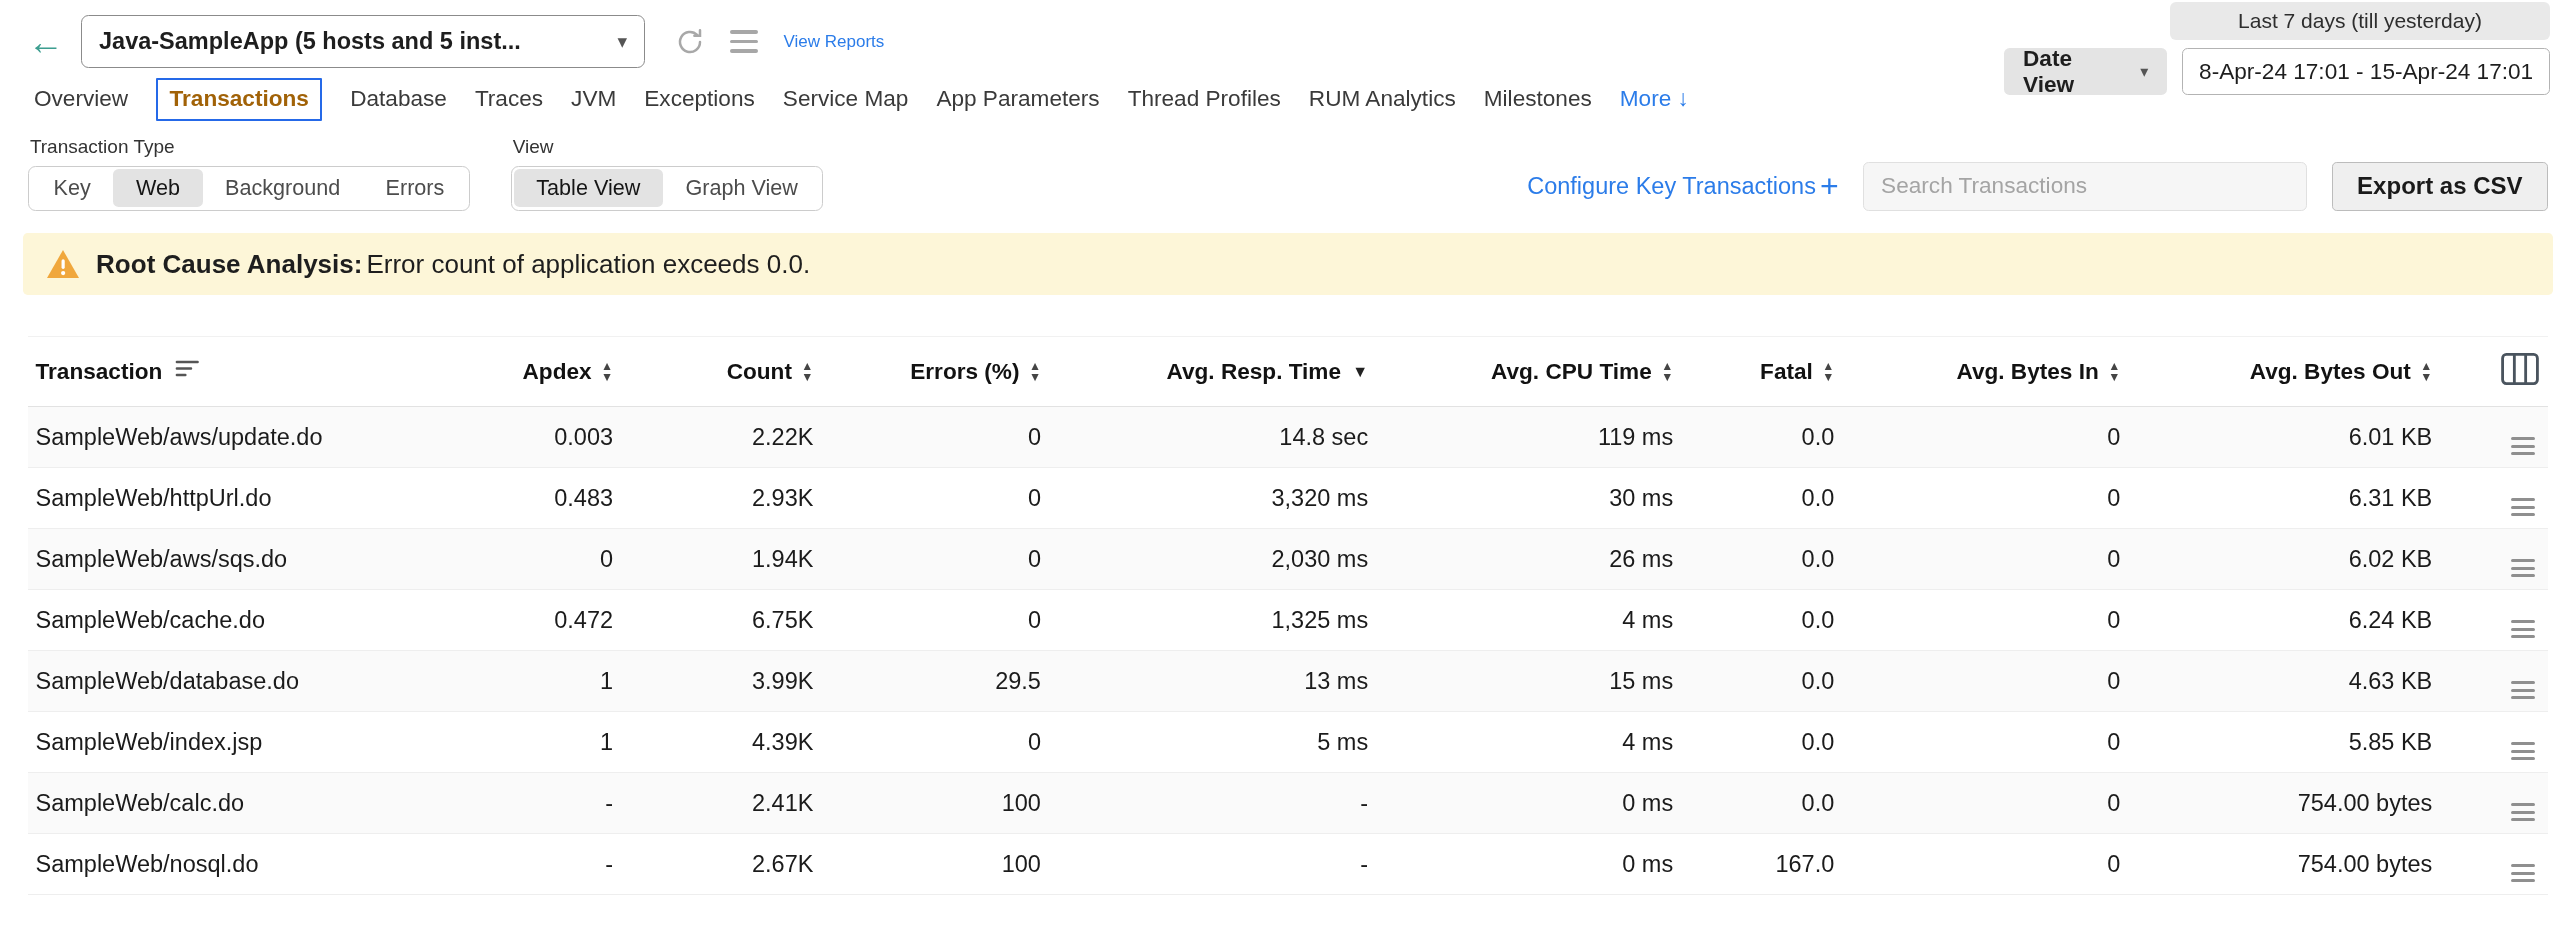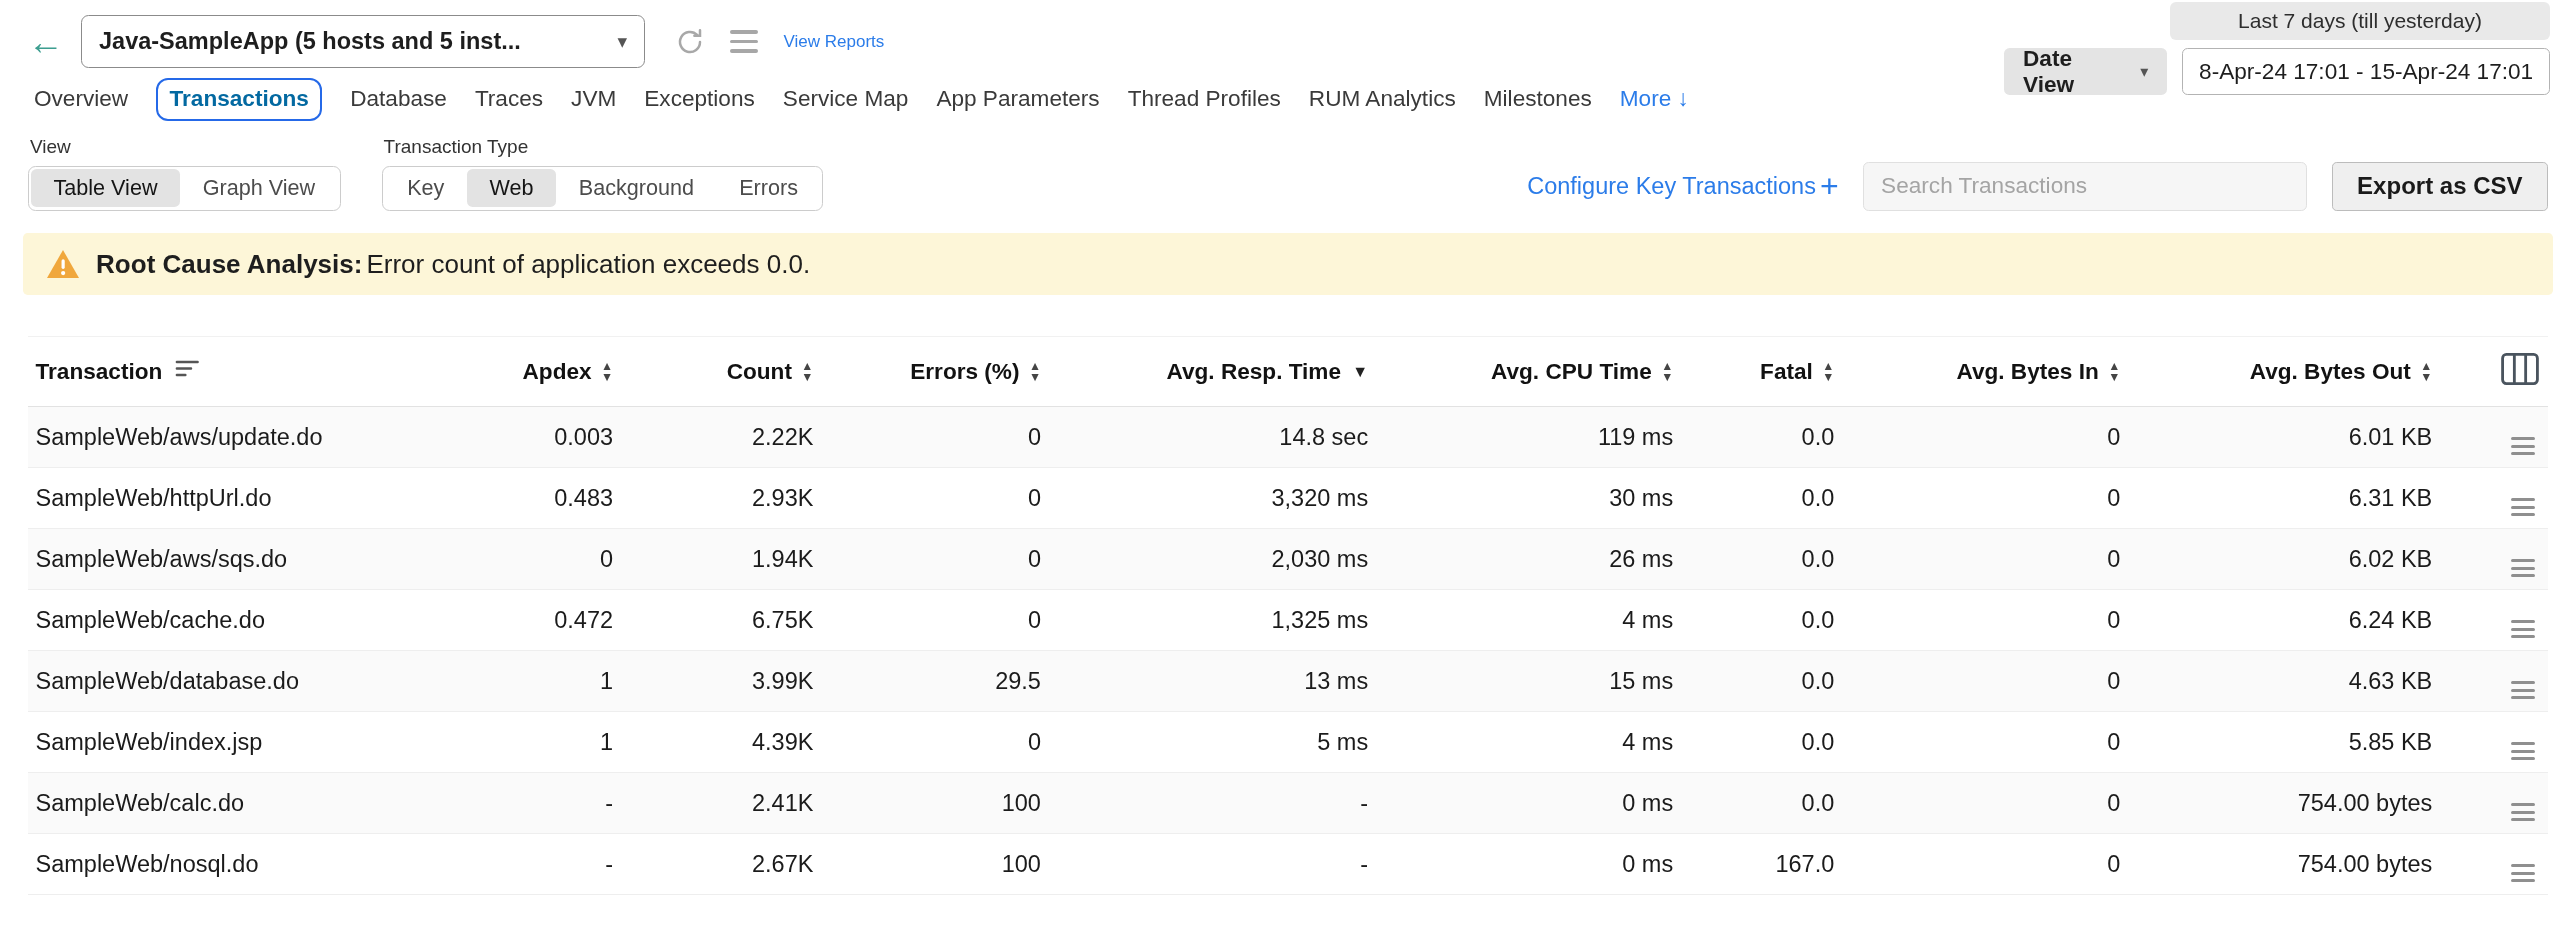--- a/index.html
+++ b/index.html
@@ -26,21 +26,21 @@
   .date-row{display:flex;justify-content:flex-end;gap:15px;margin-top:8.5px}
   .date-view-btn{height:47px;background:#e4e4e4;border-radius:5.6px;display:flex;align-items:center;gap:11.3px;
                  padding:0 19px;font-size:22.6px;font-weight:700;cursor:pointer}
   .date-view-btn .caret{margin-left:0;font-size:16px}
   .date-range-box{height:47px;width:369px;border:1.9px solid #b3b3b3;border-radius:5.6px;background:#fff;
                   display:flex;align-items:center;justify-content:center;font-size:22.6px;cursor:pointer}
 
   
   .tab-bar{display:flex;align-items:center;gap:28px;padding:0 34px;margin-top:3.8px;height:51px}
   .tab{font-size:22.6px;color:#3a3a3a;white-space:nowrap;cursor:pointer}
-  .tab.active{font-weight:700;color:#0369a1;border:2.8px solid #2569e8;border-radius:12px;padding:6.6px 11.3px}
+  .tab.active{font-weight:700;color:#a16207;border:2.8px solid #2569e8;border-radius:1px;padding:6.6px 11.3px}
   .tab.link{color:#2b7ce9}
 
   
   .filter-row{display:flex;align-items:flex-end;padding:0 28px;margin-top:11.3px}
   .filter-group{margin-right:41px}
   .filter-label{font-size:19px;color:#333;margin-bottom:7.5px;padding-left:1.9px}
   .seg-control{display:flex;align-items:center;border:1.9px solid #ccc;border-radius:7.5px;height:45px;
                padding:0 1.9px;background:#fff;width:max-content}
   .seg-item{font-size:21.6px;color:#4c4c4c;padding:0 22.6px;height:38px;display:flex;align-items:center;
             border-radius:5.6px;white-space:nowrap;cursor:pointer}
@@ -134,33 +134,33 @@
       <div class="tab">Service Map</div>
       <div class="tab">App Parameters</div>
       <div class="tab">Thread Profiles</div>
       <div class="tab">RUM Analytics</div>
       <div class="tab">Milestones</div>
       <div class="tab link">More ↓</div>
     </nav>
 
   <div class="filter-row">
     <div class="filter-group">
-      <div class="filter-label">View</div>
-      <div class="seg-control">
-          <div class="seg-item selected">Table View</div>
-          <div class="seg-item">Graph View</div>
-        </div>
-    </div>
-    <div class="filter-group">
       <div class="filter-label">Transaction Type</div>
       <div class="seg-control">
           <div class="seg-item">Key</div>
           <div class="seg-item selected">Web</div>
           <div class="seg-item">Background</div>
           <div class="seg-item">Errors</div>
+        </div>
+    </div>
+    <div class="filter-group">
+      <div class="filter-label">View</div>
+      <div class="seg-control">
+          <div class="seg-item selected">Table View</div>
+          <div class="seg-item">Graph View</div>
         </div>
     </div>
     <div class="filter-right">
       <a class="configure-link">
         <span>Configure Key Transactions</span>
         <span class="plus-icon">+</span>
       </a>
       <input class="search-input" placeholder="Search Transactions" style="">
       <button class="export-btn">Export as CSV</button>
     </div>

